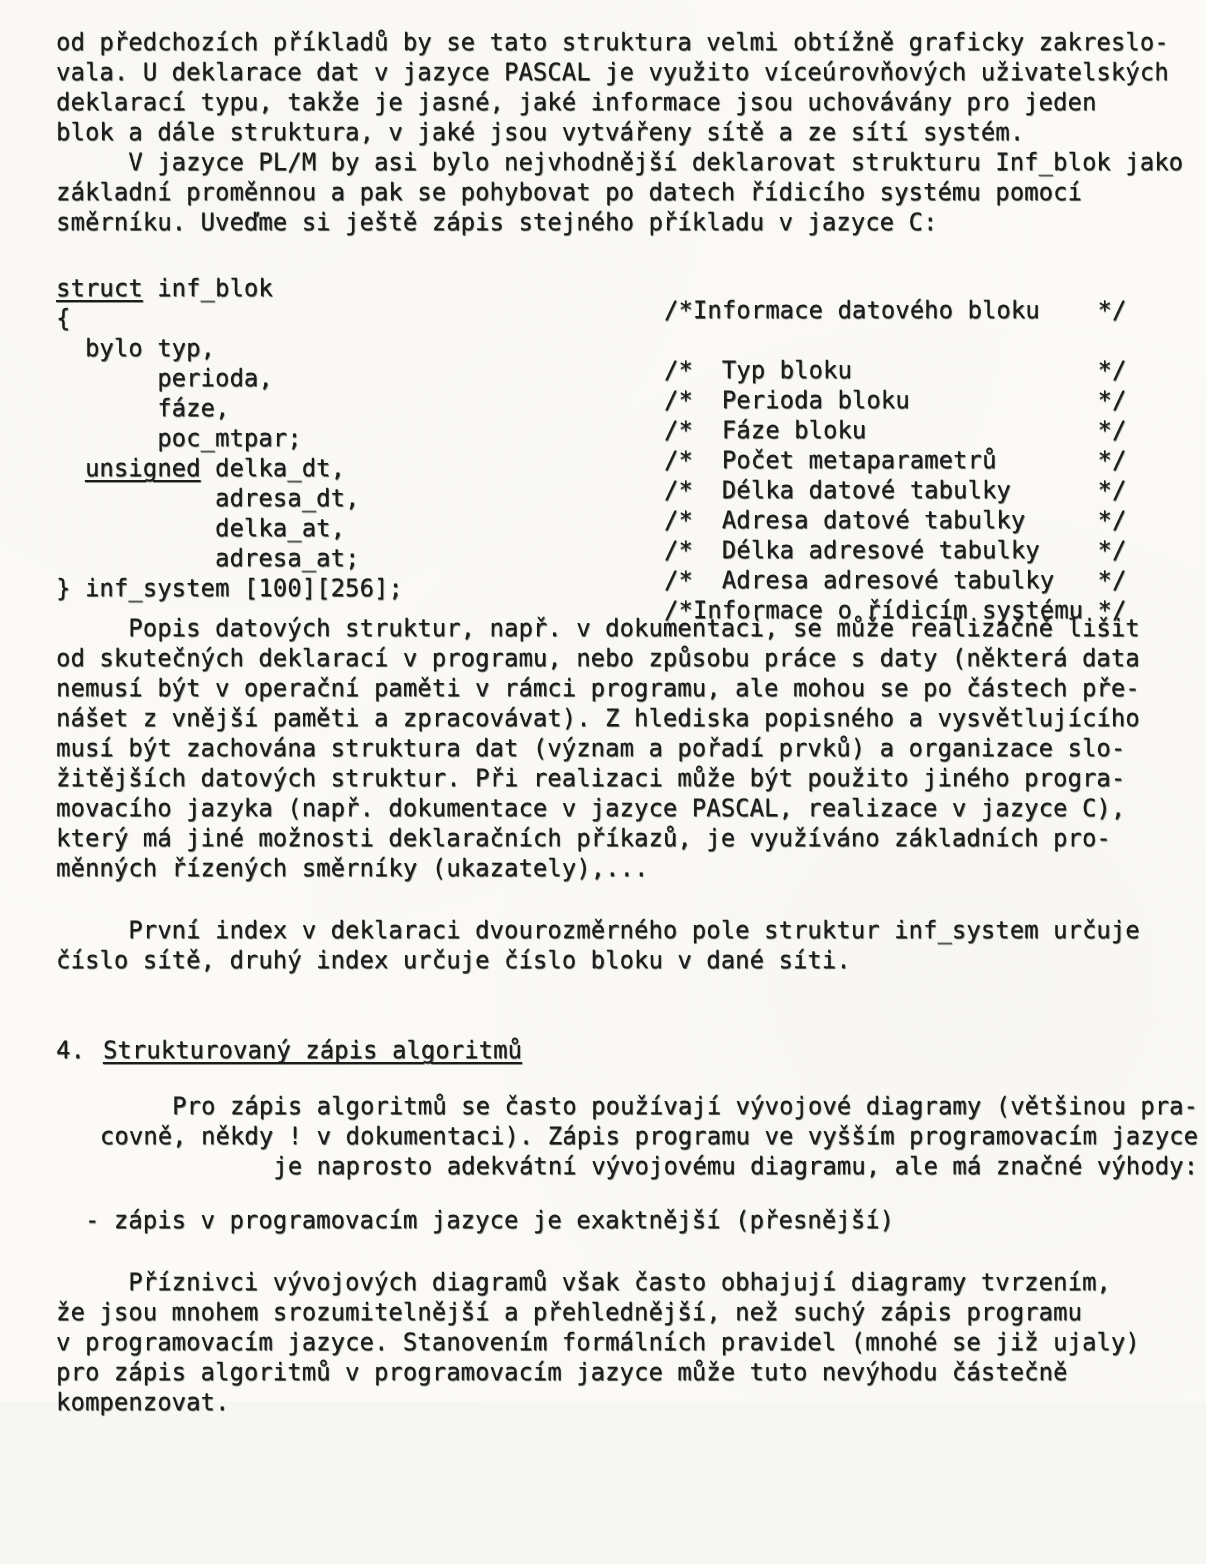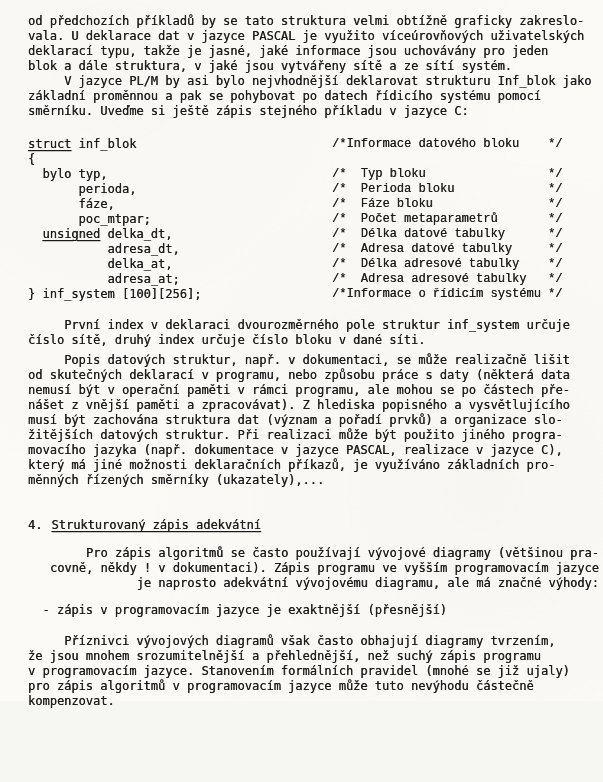--- a/index.html
+++ b/index.html
@@ -28,21 +28,21 @@
   .mt-desc{margin-top:5px;}
   .heading{margin-top:30px;white-space:pre;}
   .heading .title{margin-left:9px;text-decoration:underline;text-underline-offset:2px;text-decoration-thickness:1px;}
   .mt-flow{margin-top:13px;text-align:right;}
   .bullets{margin-top:8px;}
   .bullet{white-space:pre-wrap;margin-top:12px;}
   .mt-closing{margin-top:16px;}
   .code{margin-top:18px;}
   .crow{position:relative;height:15px;white-space:pre;}
   .crow .kw{text-decoration:underline;text-underline-offset:2px;text-decoration-thickness:1px;}
-  .crow .cmt{position:absolute;left:304px;top:0;white-space:pre;font-family:Liberation Mono, monospace;}
+  .crow .cmt{position:absolute;left:304px;top:11px;white-space:pre;}
 </style>
 </head>
 <body>
 
 <div class="page">
 
   <div class="para">od předchozích příkladů by se tato struktura velmi obtížně graficky zakreslo-
 vala. U deklarace dat v jazyce PASCAL je využito víceúrovňových uživatelských
 deklarací typu, takže je jasné, jaké informace jsou uchovávány pro jeden
 blok a dále struktura, v jaké jsou vytvářeny sítě a ze sítí systém.
@@ -57,34 +57,34 @@
     <div class="crow"><span class="prek"></span><span class="kw"></span><span>       perioda,</span><span class="cmt">/*  Perioda bloku             */</span></div>
     <div class="crow"><span class="prek"></span><span class="kw"></span><span>       fáze,</span><span class="cmt">/*  Fáze bloku                */</span></div>
     <div class="crow"><span class="prek"></span><span class="kw"></span><span>       poc_mtpar;</span><span class="cmt">/*  Počet metaparametrů       */</span></div>
     <div class="crow"><span class="prek">  </span><span class="kw">unsigned</span><span> delka_dt,</span><span class="cmt">/*  Délka datové tabulky      */</span></div>
     <div class="crow"><span class="prek"></span><span class="kw"></span><span>           adresa_dt,</span><span class="cmt">/*  Adresa datové tabulky     */</span></div>
     <div class="crow"><span class="prek"></span><span class="kw"></span><span>           delka_at,</span><span class="cmt">/*  Délka adresové tabulky    */</span></div>
     <div class="crow"><span class="prek"></span><span class="kw"></span><span>           adresa_at;</span><span class="cmt">/*  Adresa adresové tabulky   */</span></div>
     <div class="crow"><span class="prek"></span><span class="kw"></span><span>} inf_system [100][256];</span><span class="cmt">/*Informace o řídicím systému */</span></div>
   </div>
 
-  <div class="para mt-index">     První index v deklaraci dvourozměrného pole struktur inf_system určuje
-číslo sítě, druhý index určuje číslo bloku v dané síti.</div>
-
   <div class="para mt-desc">     Popis datových struktur, např. v dokumentaci, se může realizačně lišit
 od skutečných deklarací v programu, nebo způsobu práce s daty (některá data
 nemusí být v operační paměti v rámci programu, ale mohou se po částech pře-
 nášet z vnější paměti a zpracovávat). Z hlediska popisného a vysvětlujícího
 musí být zachována struktura dat (význam a pořadí prvků) a organizace slo-
 žitějších datových struktur. Při realizaci může být použito jiného progra-
 movacího jazyka (např. dokumentace v jazyce PASCAL, realizace v jazyce C),
 který má jiné možnosti deklaračních příkazů, je využíváno základních pro-
 měnných řízených směrníky (ukazately),...</div>
 
-  <div class="heading"><span>4.</span><span class="title">Strukturovaný zápis adekvátní</span></div>
+  <div class="para mt-index">     První index v deklaraci dvourozměrného pole struktur inf_system určuje
+číslo sítě, druhý index určuje číslo bloku v dané síti.</div>
+
+  <div class="heading"><span>4.</span><span class="title">Strukturovaný zápis algoritmů</span></div>
 
   <div class="para mt-flow">     Pro zápis algoritmů se často používají vývojové diagramy (většinou pra-
 covně, někdy ! v dokumentaci). Zápis programu ve vyšším programovacím jazyce
 je naprosto adekvátní vývojovému diagramu, ale má značné výhody:</div>
 
   <div class="bullets">
     <div class="bullet">  - zápis v programovacím jazyce je exaktnější (přesnější)</div>
   </div>
 
   <div class="para mt-closing">     Příznivci vývojových diagramů však často obhajují diagramy tvrzením,

